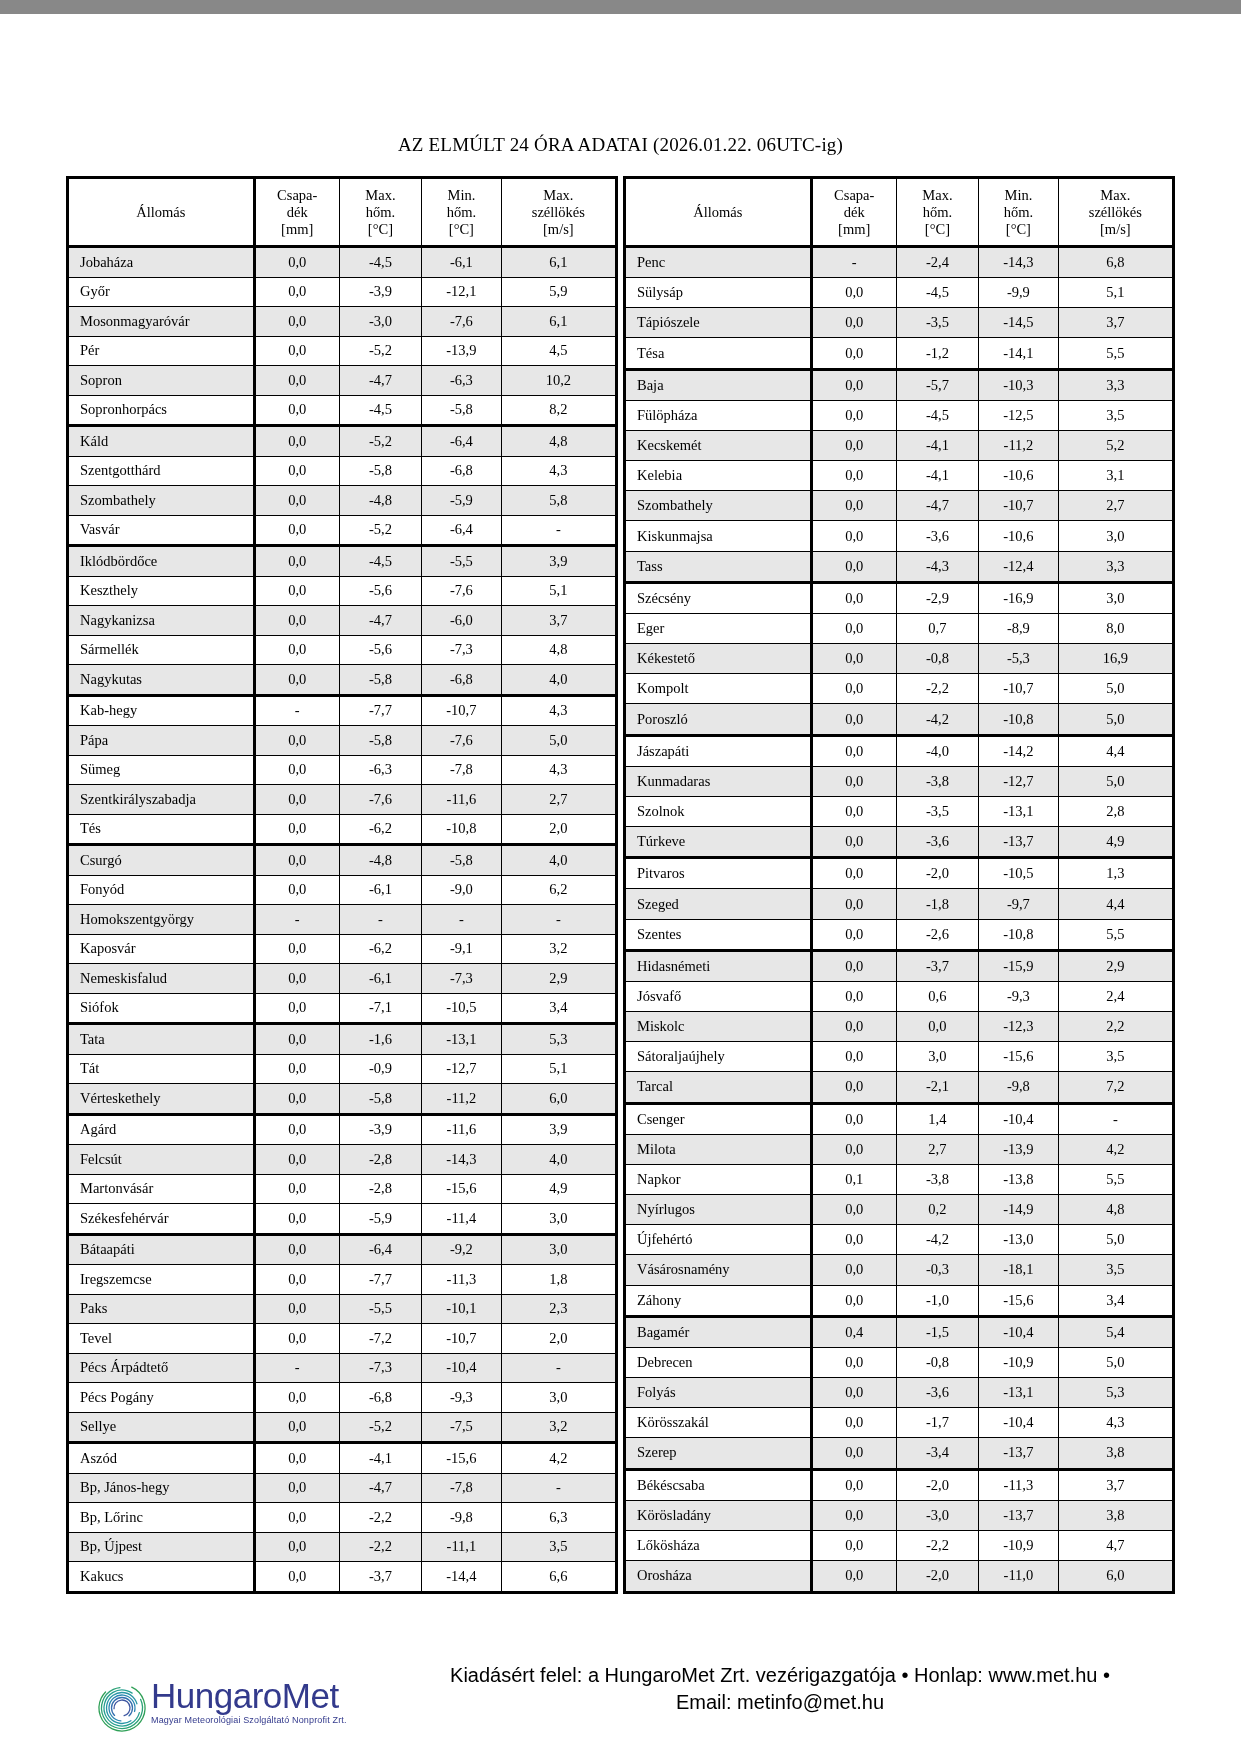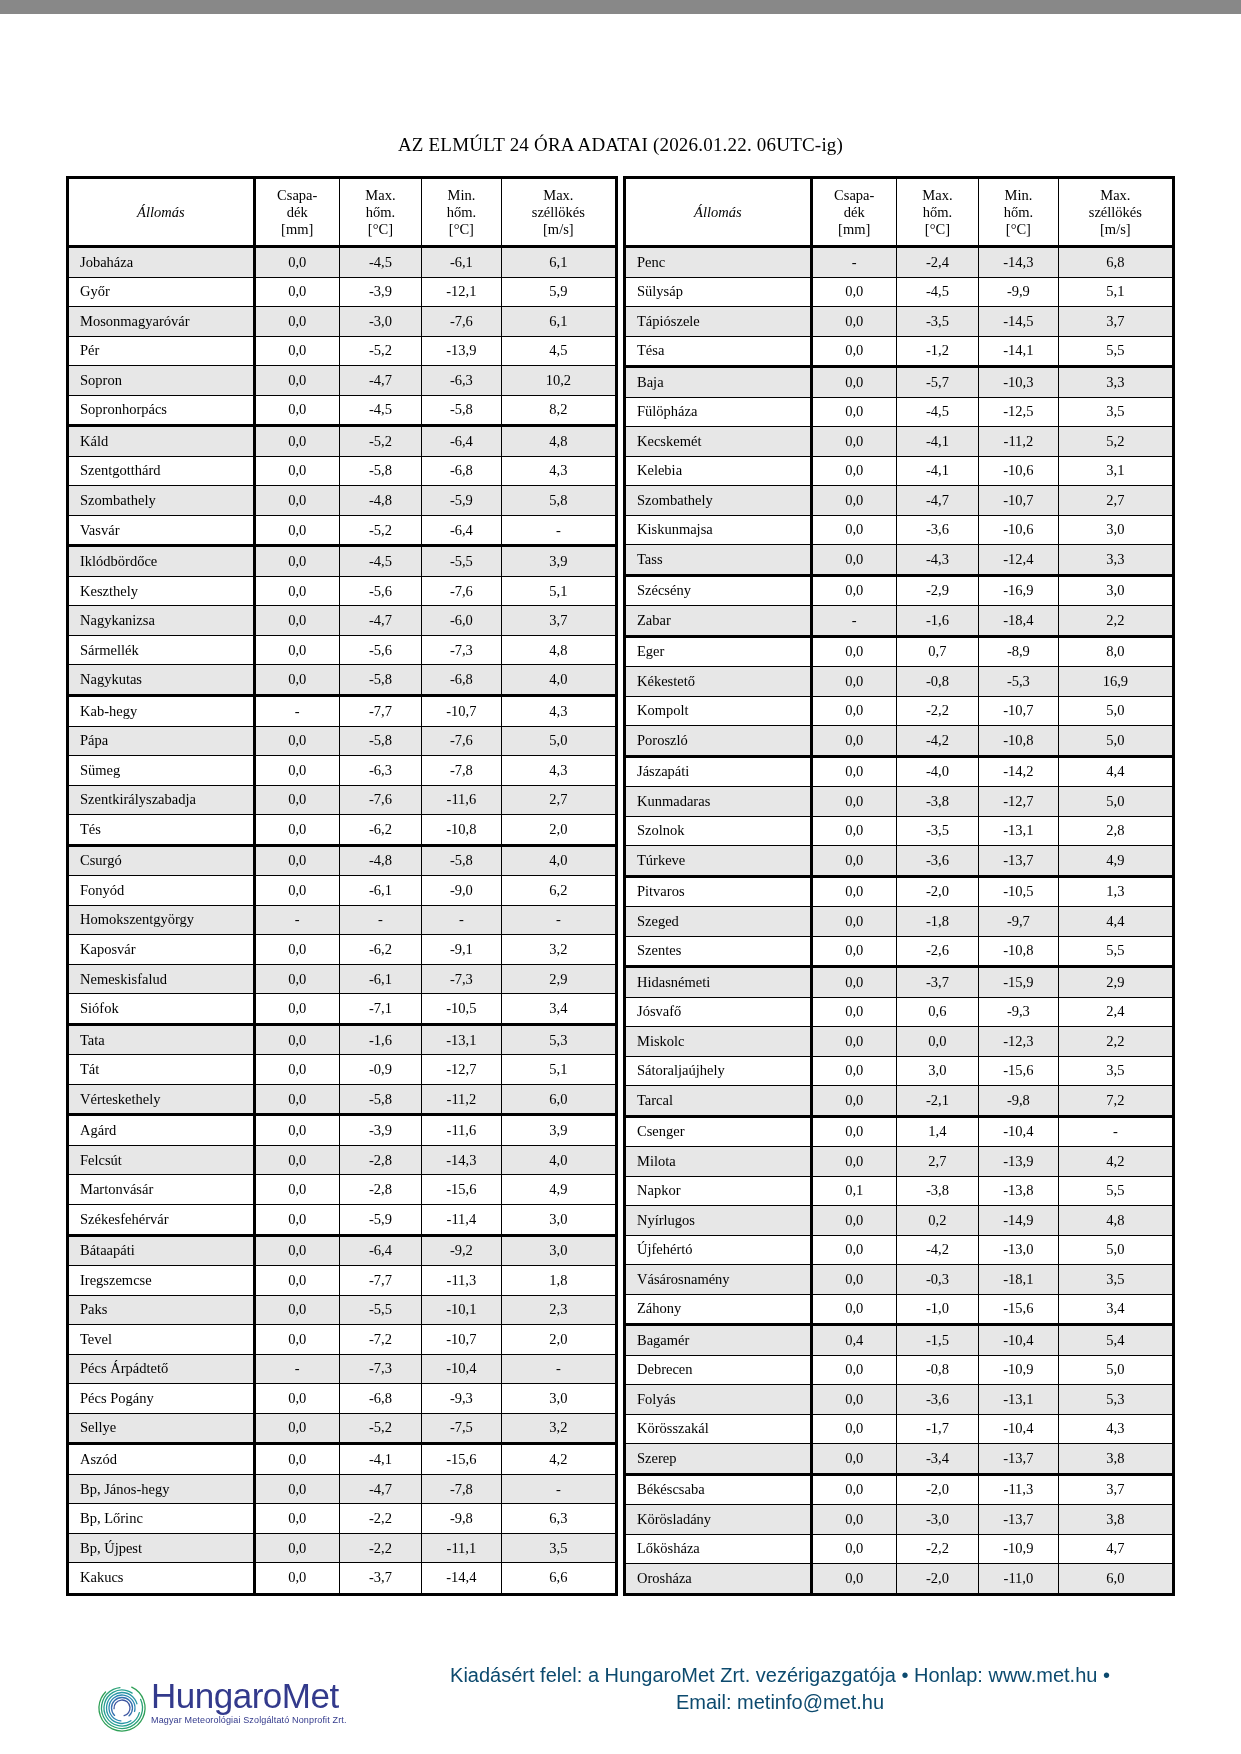--- a/index.html
+++ b/index.html
@@ -25,21 +25,21 @@
   table.wx col.c-precip{width:15.5%;}
   table.wx col.c-tmax{width:15%;}
   table.wx col.c-tmin{width:14.5%;}
   table.wx col.c-gust{width:21%;}
   table.wx th{
     font-weight:normal;height:66px;vertical-align:middle;text-align:center;
     white-space:pre-line;line-height:17px;
     border-bottom:3px solid #000;border-right:1px solid #000;
     background:#fff;padding:0 2px;
   }
-  table.wx th.station{border-right:3px solid #000;font-style:italic;}
+  table.wx th.station{border-right:3px solid #000;}
   table.wx th:last-child{border-right:none;}
   table.wx td{
     height:28.5px;text-align:center;vertical-align:middle;
     border-bottom:1px solid #000;border-right:1px solid #000;
     padding:0 2px;overflow:hidden;white-space:nowrap;
   }
   table.wx td.station{
     text-align:left;padding-left:11px;border-right:3px solid #000;
   }
   table.wx td:last-child{border-right:none;}
@@ -56,21 +56,21 @@
   .logo-textblock{margin-left:3px;}
   .logo-wordmark{
     font-size:35px;line-height:36px;color:#333a8c;letter-spacing:-0.5px;
   }
   .logo-tagline{
     font-size:9px;color:#333a8c;letter-spacing:0.15px;margin-top:1px;
   }
   .footer-text{
     position:absolute;left:380px;top:10px;width:800px;text-align:center;
     font-family:"Liberation Sans","DejaVu Sans",sans-serif;
-    font-size:20px;line-height:27px;color:#0c4a6e;
+    font-size:20px;line-height:27px;color:#000000;
   }
 </style>
 </head>
 <body>
 
 <div class="page">
 
   <div class="title">AZ ELMÚLT 24 ÓRA ADATAI (2026.01.22. 06UTC-ig)</div>
 
   <div class="tables">
@@ -522,27 +522,20 @@
             <td>-12,4</td>
             <td>3,3</td>
           </tr>
           <tr class="even">
             <td class="station">Szécsény</td>
             <td>0,0</td>
             <td>-2,9</td>
             <td>-16,9</td>
             <td>3,0</td>
           </tr>
-          <tr class="odd gend">
-            <td class="station">Zabar</td>
-            <td>-</td>
-            <td>-1,6</td>
-            <td>-18,4</td>
-            <td>2,2</td>
-          </tr>
           <tr class="even">
             <td class="station">Eger</td>
             <td>0,0</td>
             <td>0,7</td>
             <td>-8,9</td>
             <td>8,0</td>
           </tr>
           <tr class="odd">
             <td class="station">Kékestető</td>
             <td>0,0</td>

